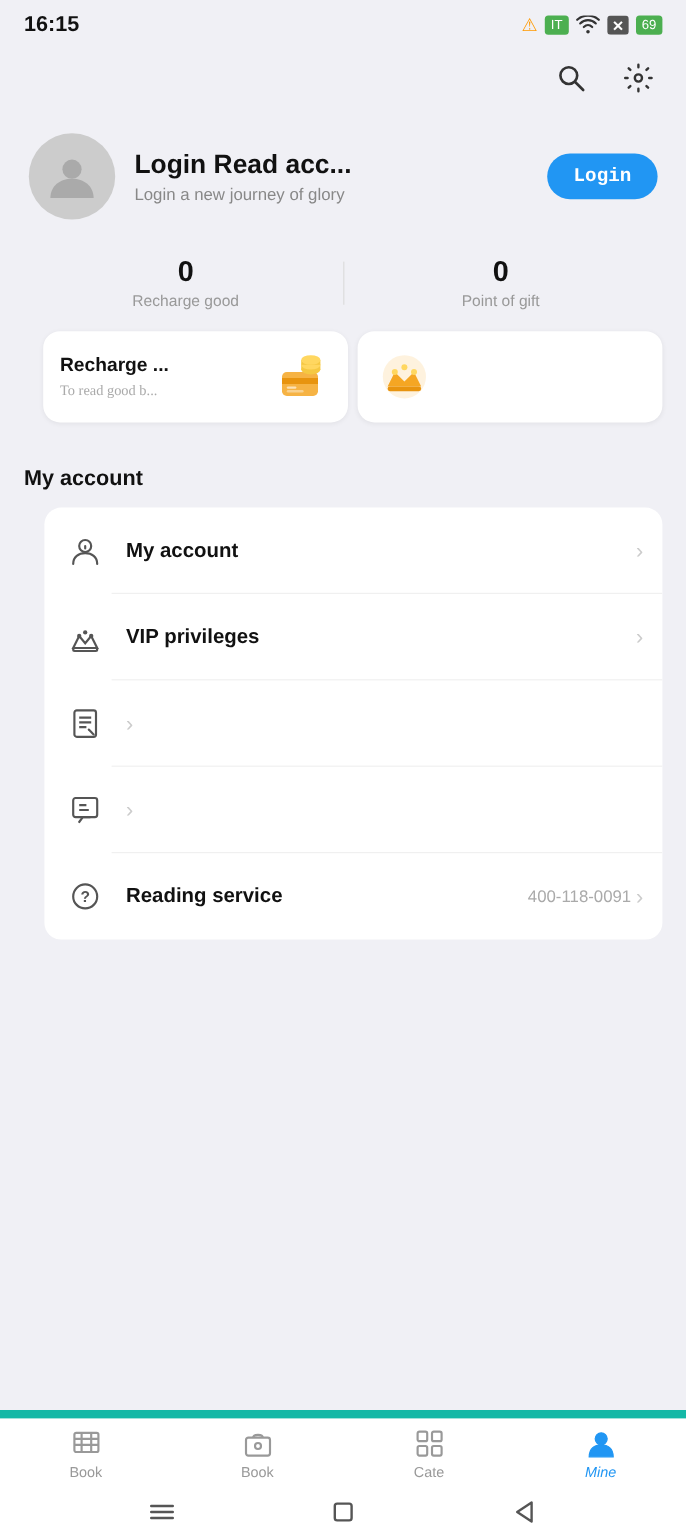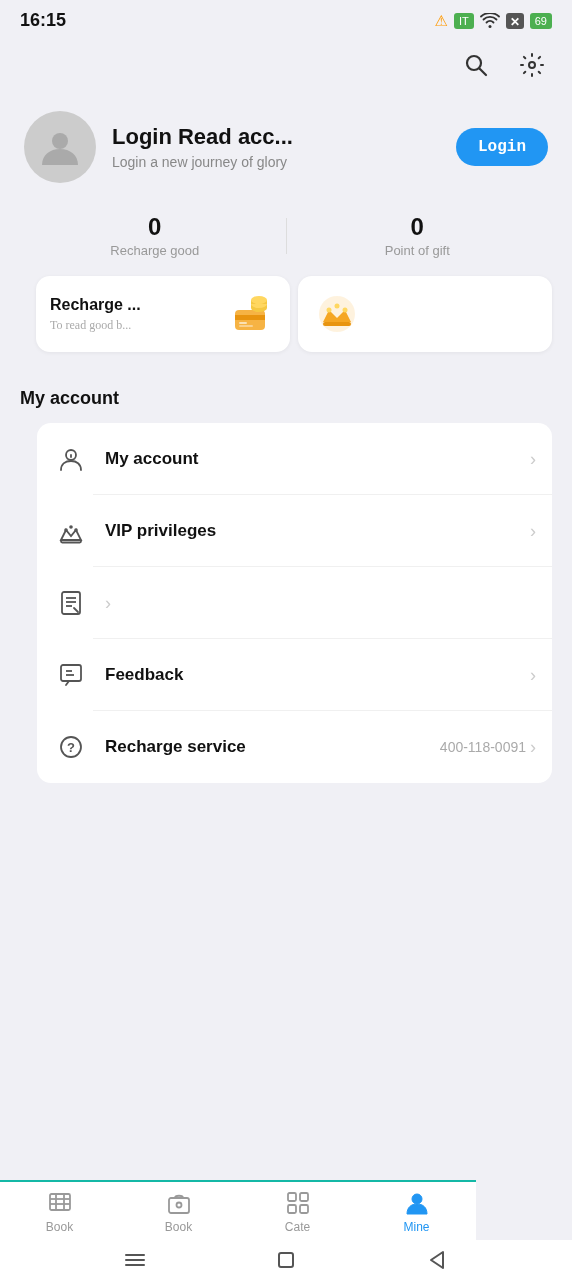--- a/index.html
+++ b/index.html
@@ -253,24 +253,24 @@
     .chevron {
       color: #ccc;
       font-size: 18px;
     }
 
     
     .bottom-nav {
       position: fixed;
       bottom: 40px;
       left: 0;
-      width: 476px;
+      width: 572px;
       background: white;
       display: flex;
-      border-top: 2px solid #14b8a6;
+      border-top: 7px solid #14b8a6;
       padding: 8px 0 6px;
     }
     .nav-item {
       flex: 1;
       display: flex;
       flex-direction: column;
       align-items: center;
       gap: 4px;
       cursor: pointer;
     }
@@ -284,20 +284,21 @@
     .nav-item-icon svg {
       width: 26px;
       height: 26px;
     }
     .nav-item-label {
       font-size: 12px;
       color: #999;
     }
     .nav-item.active .nav-item-label {
       color: #2196f3;
+      font-style: italic;
     }
     .nav-item.active .nav-item-icon svg {
       fill: #2196f3;
       stroke: #2196f3;
     }
 
     
     .system-nav {
       position: fixed;
       bottom: 0;
@@ -475,32 +476,31 @@
     <div class="service-item">
       <div class="service-icon">
         <svg viewBox="0 0 26 26" fill="none" stroke="#555" stroke-width="1.8">
           <rect x="3" y="3" width="20" height="16" rx="2"></rect>
           <path d="M8 23 l3-4 h6" stroke-linecap="round" stroke-linejoin="round"></path>
 
           <line x1="8" y1="9" x2="14" y2="9"></line>
           <line x1="8" y1="13" x2="16" y2="13"></line>
         </svg>
       </div>
-      <span class="service-label">Feedback</span>
       <span class="chevron">›</span>
     </div>
 
     <div class="service-item">
       <div class="service-icon">
         <svg viewBox="0 0 26 26" fill="none" stroke="#555" stroke-width="1.8">
           <circle cx="13" cy="13" r="10"></circle>
           <text x="13" y="18" text-anchor="middle" font-size="13" fill="#555" stroke="none" font-weight="bold">?</text>
         </svg>
       </div>
-      <span class="service-label">Recharge service</span>
+      <span class="service-label">Reading service</span>
       <span class="service-extra">400-118-0091</span>
       <span class="chevron">›</span>
     </div>
 
   </div>
 </div>
 
 <div class="bottom-nav">
 
   <div class="nav-item">

